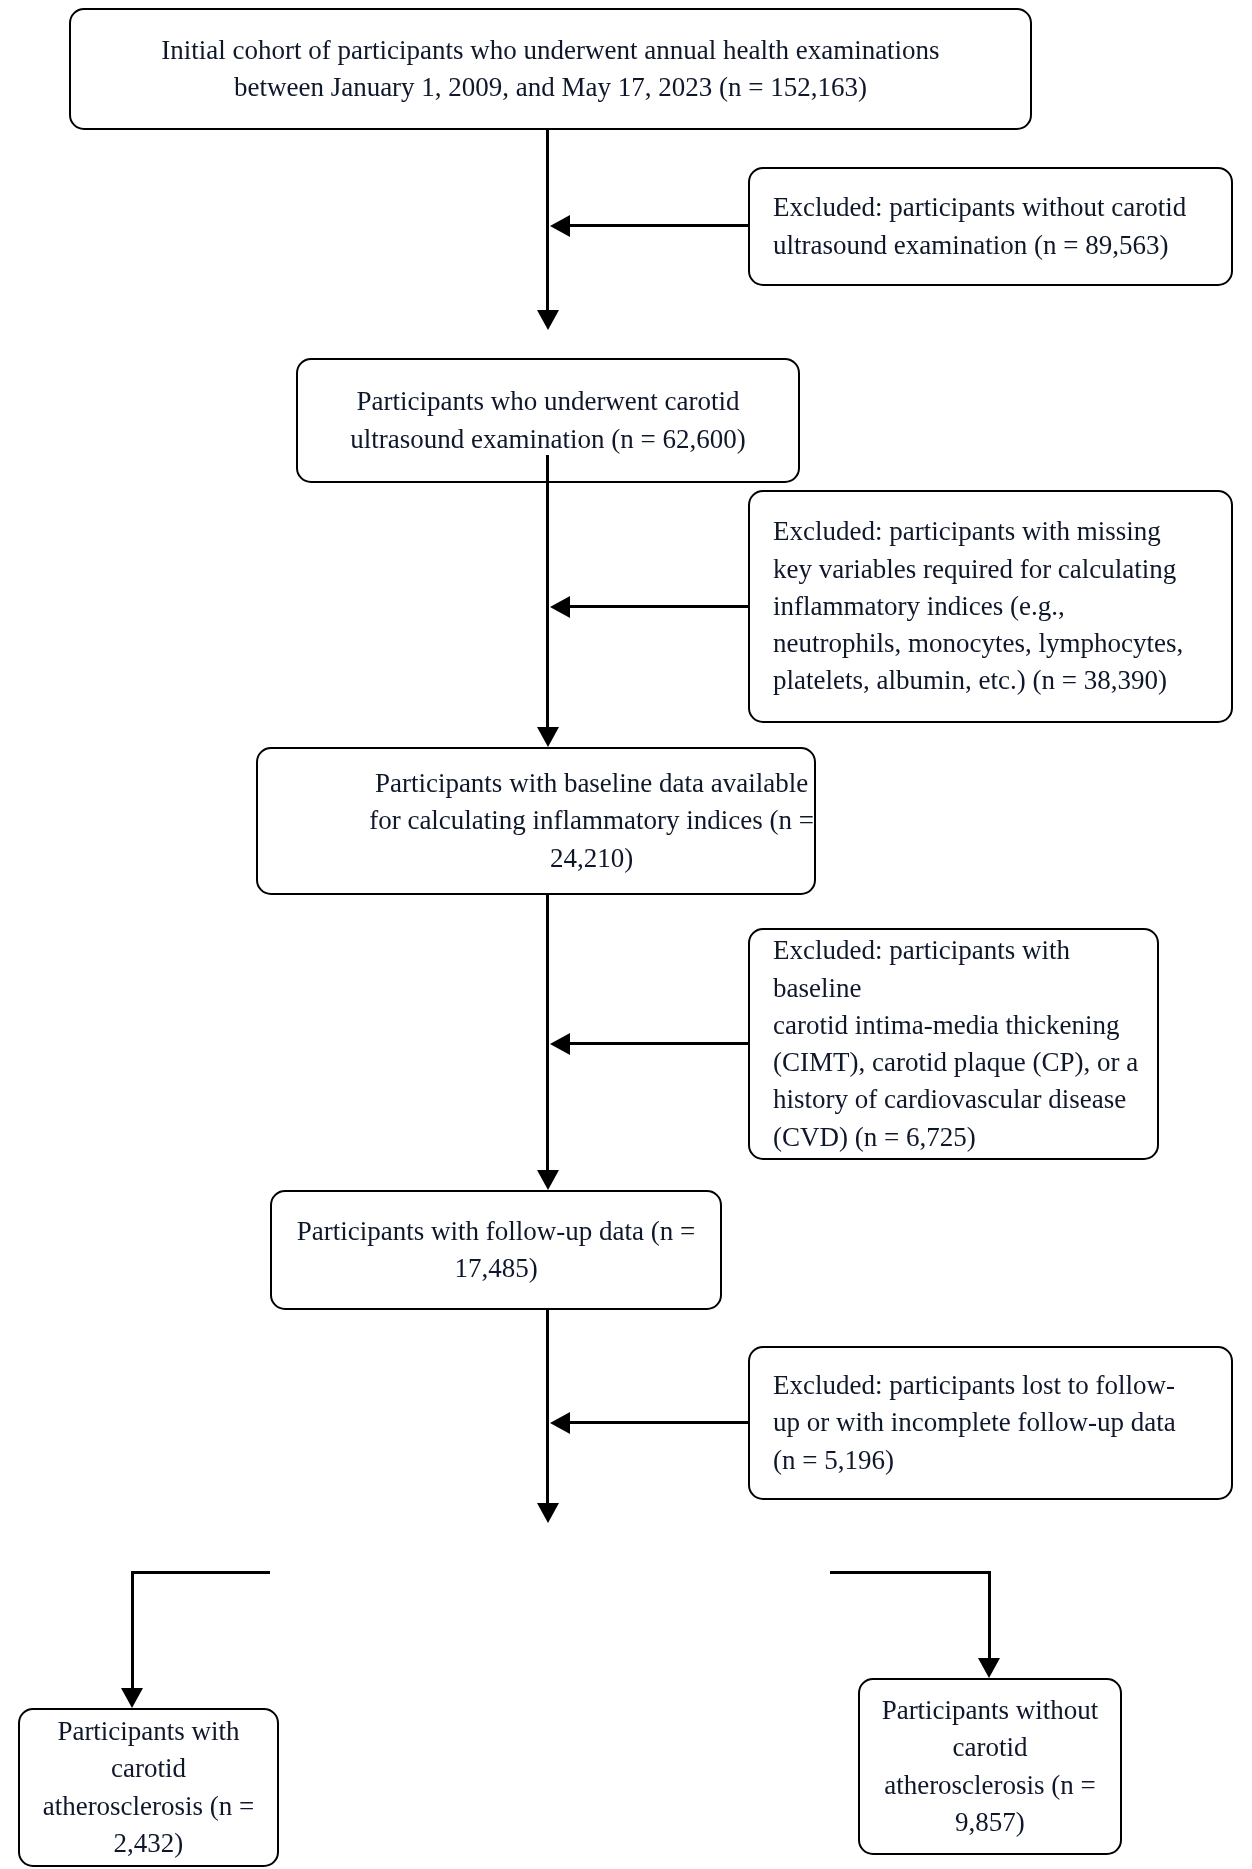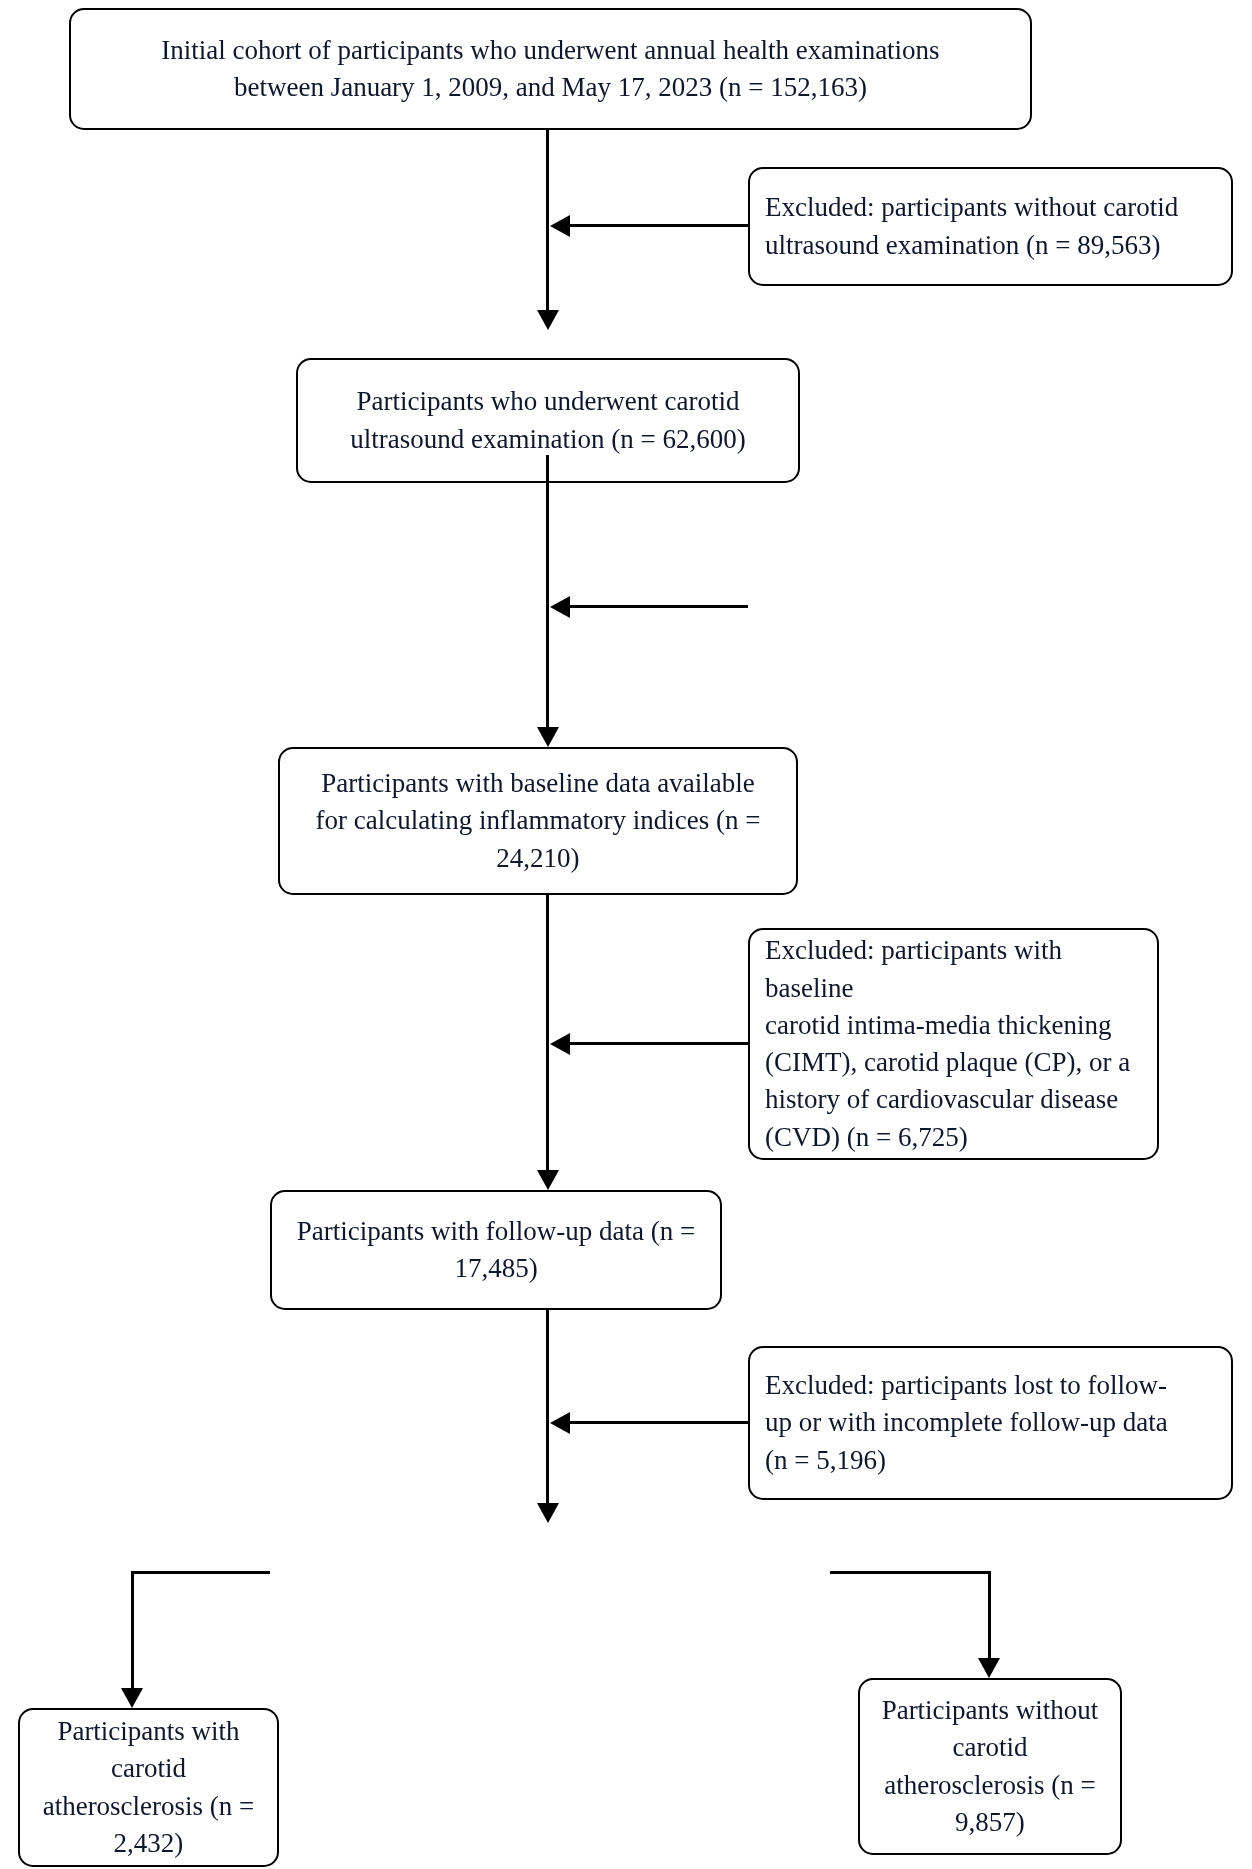--- a/index.html
+++ b/index.html
@@ -30,20 +30,21 @@
     white-space: pre-line;
     font-size: 27px;
     line-height: 1.38;
     color: #0f172a;
   }
   .box.main .box-text {
     text-align: center;
   }
   .box.excl {
     justify-content: flex-start;
+    padding-left: 8px;
   }
   .box.excl .box-text {
     text-align: left;
     padding-left: 15px;
     padding-right: 6px;
   }
   .box.outcome .box-text {
     text-align: center;
   }
   .vline, .hline {
@@ -77,37 +78,44 @@
   <div class="box main" style="left:69px; top:8px; width:963px; height:122px;">
     <div class="box-text">Initial cohort of participants who underwent annual health examinations
 between January 1, 2009, and May 17, 2023 (n = 152,163)</div>
   </div>
 
   <div class="box main" style="left:296px; top:330px; width:504px; height:125px;margin-top:28px;">
     <div class="box-text">Participants who underwent carotid
 ultrasound examination (n = 62,600)</div>
   </div>
 
-  <div class="box main" style="left:278px; top:747px; width:520px; height:148px;">
+  <div class="box main" style="left:256px; top:747px; width:560px; height:148px;justify-content:flex-end;">
     <div class="box-text">Participants with baseline data available
 for calculating inflammatory indices (n =
 24,210)</div>
   </div>
 
   <div class="box main" style="left:270px; top:1190px; width:452px; height:120px;">
     <div class="box-text">Participants with follow-up data (n =
 17,485)</div>
   </div>
 
 
   <div class="box excl" style="left:748px; top:167px; width:485px; height:119px;">
     <div class="box-text">Excluded: participants without carotid
 ultrasound examination (n = 89,563)</div>
   </div>
 
+  <div class="box excl" style="left:748px; top:490px; width:485px; height:233px;">
+    <div class="box-text">Excluded: participants with missing
+key variables required for calculating
+inflammatory indices (e.g.,
+neutrophils, monocytes, lymphocytes,
+platelets, albumin, etc.) (n = 38,390)</div>
+  </div>
 
   <div class="box excl" style="left:748px; top:928px; width:411px; height:232px;">
     <div class="box-text">Excluded: participants with baseline
 carotid intima-media thickening
 (CIMT), carotid plaque (CP), or a
 history of cardiovascular disease
 (CVD) (n = 6,725)</div>
   </div>
 
   <div class="box excl" style="left:748px; top:1346px; width:485px; height:154px;font-family:Liberation Serif, serif;">

